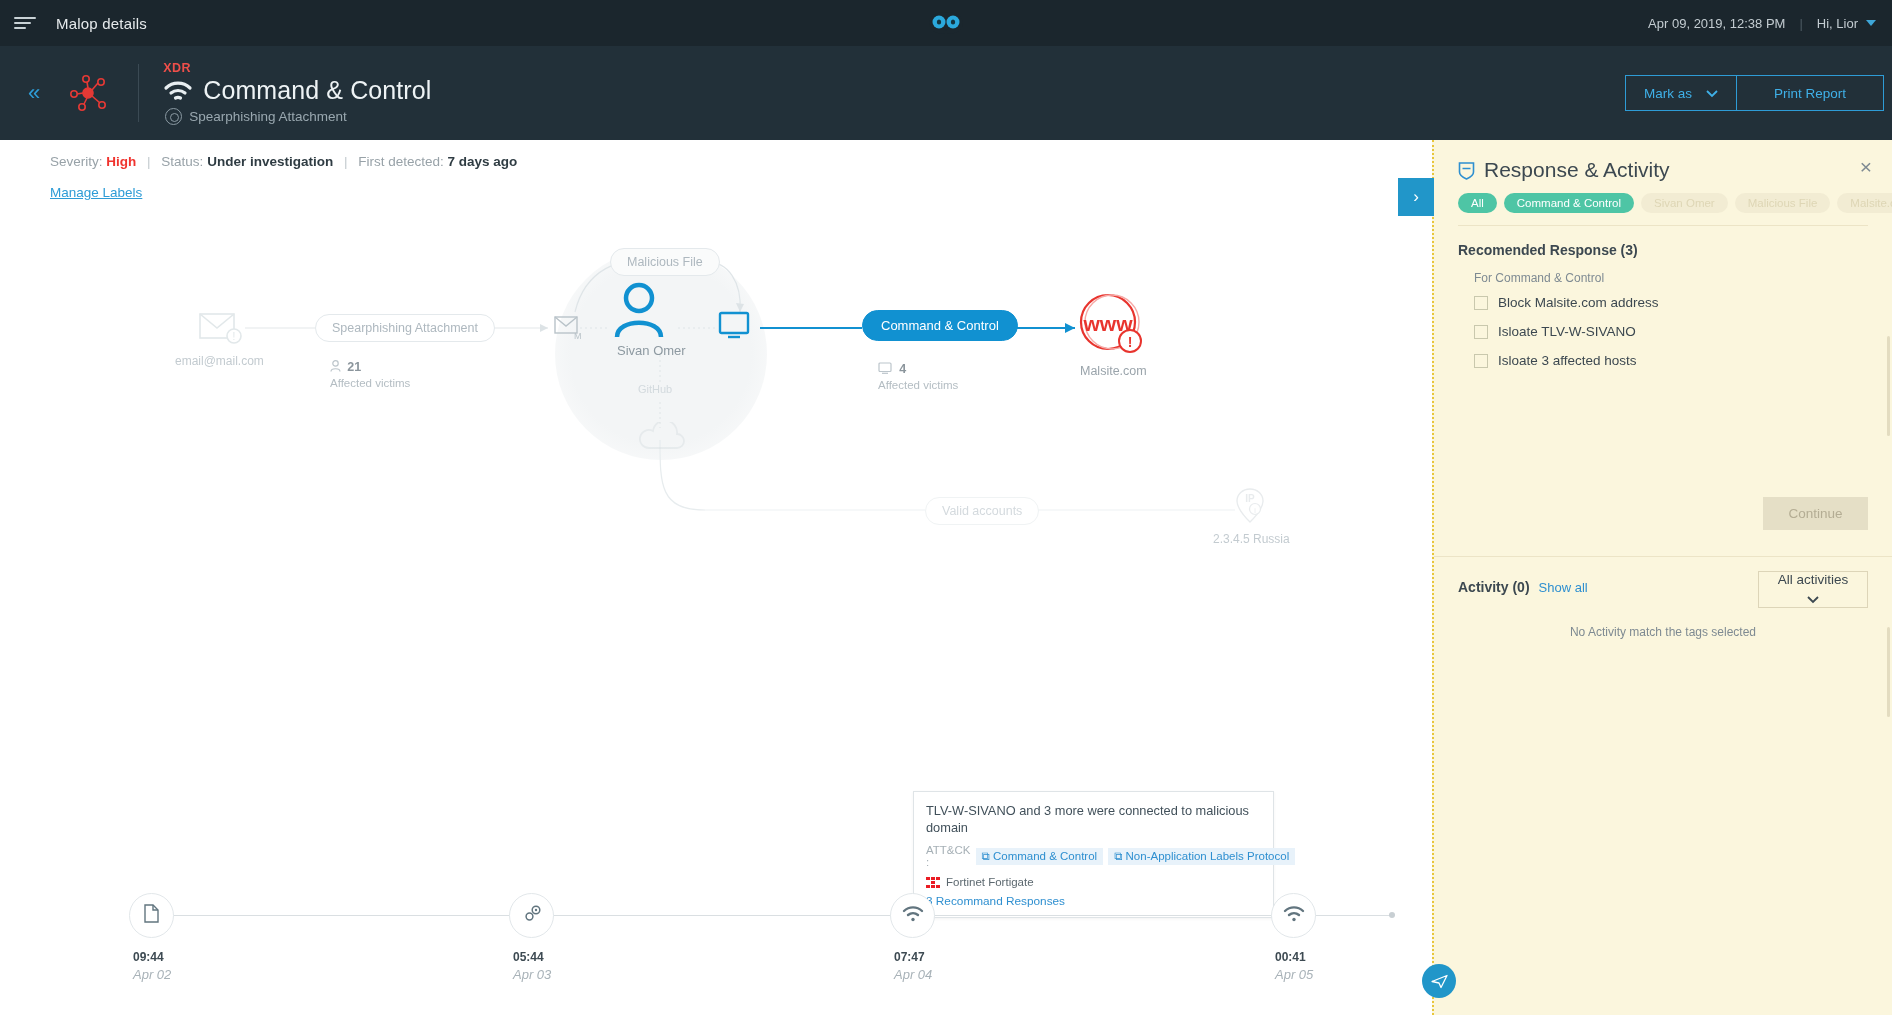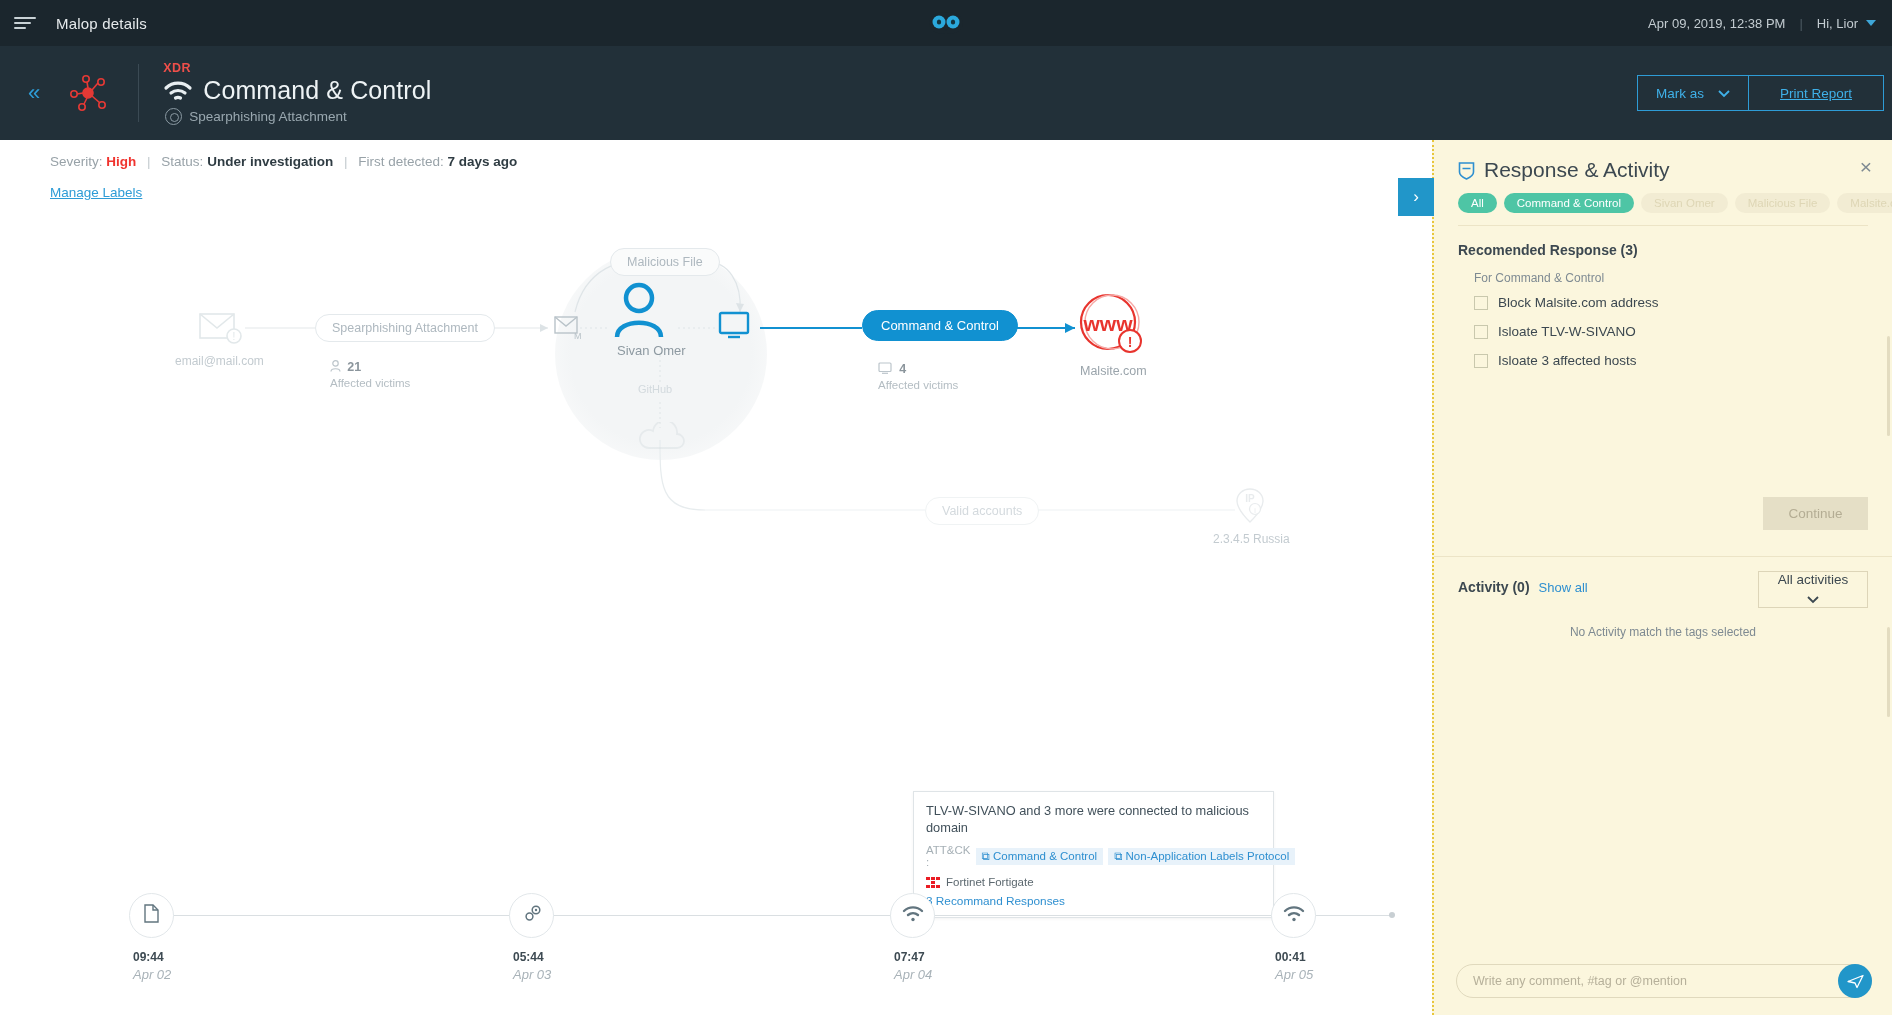--- a/index.html
+++ b/index.html
@@ -47,21 +47,21 @@
   .spear-ic::after{content:"";position:absolute;left:4px;top:4px;width:7px;height:7px;border:1.6px solid #8b9aa3;border-radius:50%;}
   .subtitle-txt { color:#9aa8b0; font-size:13.5px; }
   .hdr-actions { position:absolute; right:8px; display:flex; gap:0; }
   .btn-outline {
     border:1px solid #2e9cd6; color:#3fb0e8; background:transparent;
     height:36px; min-width:112px; padding:0 18px; font-size:13.5px;
     display:flex; align-items:center; justify-content:center; cursor:pointer;
     font-family:"Liberation Sans", sans-serif;
   }
   .btn-outline.mark { width:112px; justify-content:space-between; }
-  .btn-outline.print { margin-left:-1px; width:136px;text-decoration:underline; }
+  .btn-outline.print { margin-left:-1px; width:148px; }
 
   
   .canvas {
     position:absolute; top:140px; left:0; width:1432px; height:875px; background:#fff;
   }
   .meta-line { position:absolute; left:50px; top:14px; font-size:13.5px; color:#98a2a8; }
   .meta-line b { color:#2f3c43; font-weight:bold; }
   .sev-high { color:#f0342f; font-weight:bold; }
   .pipe { color:#c2cace; margin:0 7px; }
   .manage-labels {
@@ -516,21 +516,20 @@
           <svg width="12" height="8" viewBox="0 0 12 8">
               <path d="M1 1 L6 6 L11 1" stroke="#3c4850" stroke-width="1.8" fill="none"></path>
             </svg>
         </span>
       </div>
       <div class="act-empty">No Activity match the tags selected</div>
       <div class="scrollbar" style="top:70px; height:90px;"></div>
     </div>
 
     <div class="comment-bar">
-      <input class="comment-input" placeholder="Write any comment, #tag or @mention" style="">
       <div class="send-btn">
         <svg width="17" height="15" viewBox="0 0 17 15">
           <path d="M1 7.5 L16 1.5 L10 13.5 L8 9 Z" stroke="#fff" stroke-width="1.3" fill="none" stroke-linejoin="round"></path>
         </svg>
       </div>
     </div>
   </div>
 
 </div>
 

